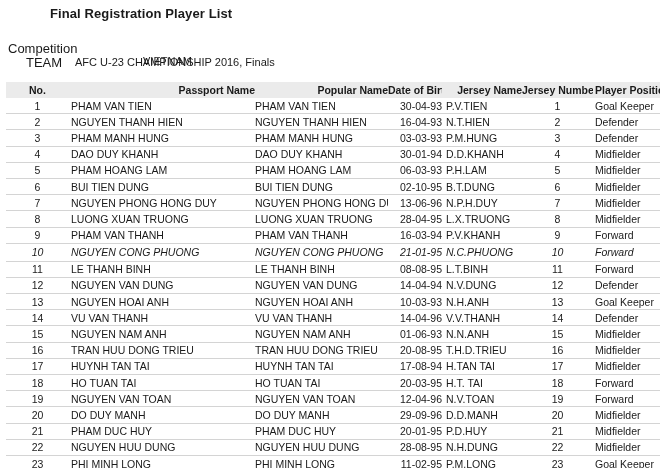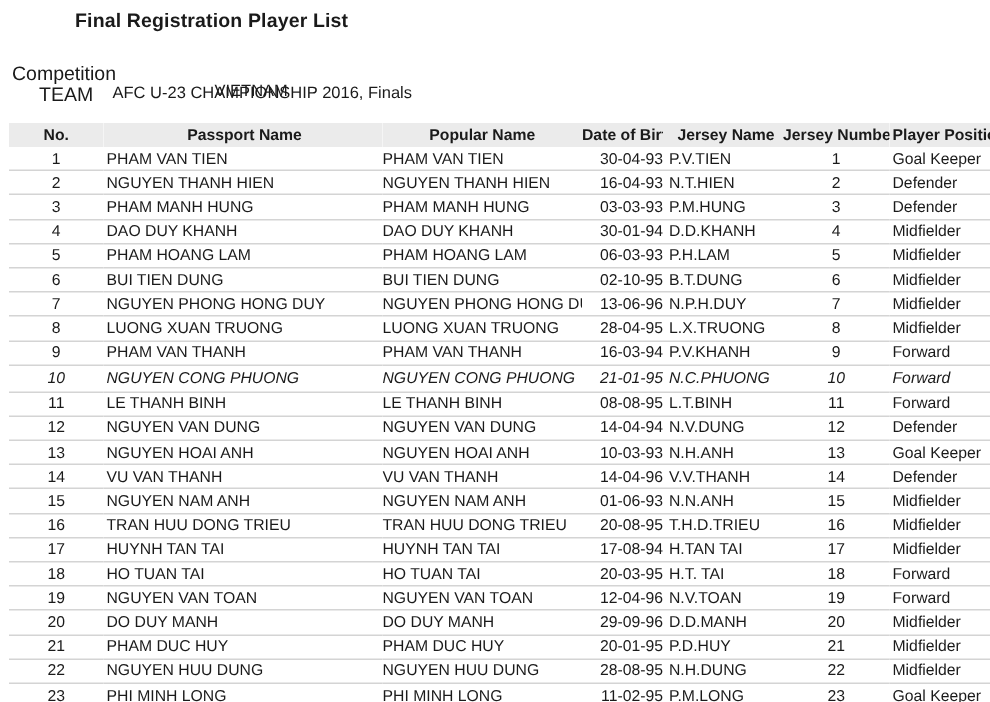--- a/index.html
+++ b/index.html
@@ -44,21 +44,21 @@
       width: 654px;
       border-collapse: collapse;
       table-layout: fixed;
       font-size: 10.5px;
     }
     table.players thead tr {
       background: #ebebeb;
     }
     table.players th {
       font-weight: bold;
-      text-align: center;
+      text-align: right;
       height: 16px;
       padding: 0;
       white-space: nowrap;
       overflow: hidden;
     }
     table.players td {
       height: 15.2px;
       padding: 0;
       border-bottom: 1px solid #d4d4d4;
       white-space: nowrap;

